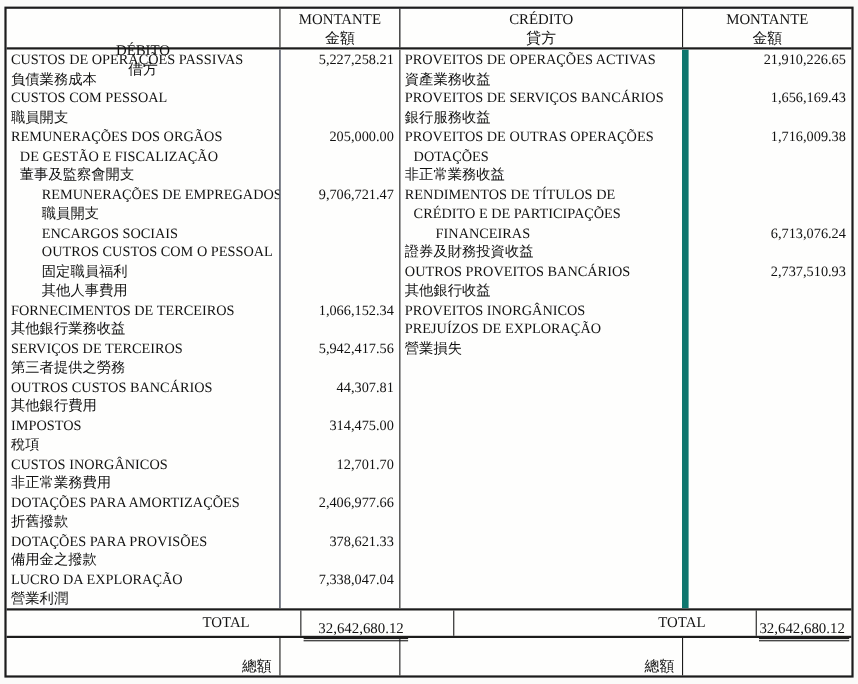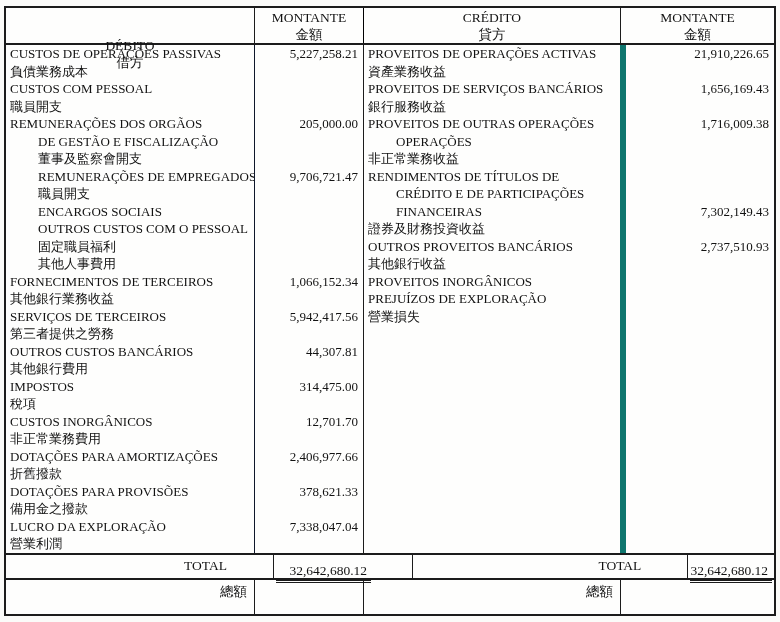--- a/index.html
+++ b/index.html
@@ -30,39 +30,39 @@
   .panel-left { width:357px; display:flex; }
   .panel-right { flex:1; display:flex; border-left:1px solid #1c1c1c; }
   .labels-col-l { width:248px; overflow:hidden; }
   .amounts-col-l { width:109px; border-left:1px solid #0f172a; overflow:hidden; }
   .labels-col-r { width:256px; overflow:hidden; }
   .amounts-col-r { flex:1; border-left:6px solid #0f766e; overflow:hidden; }
   .line-label {
     height:17.5px; line-height:17.5px; font-size:13px;
     white-space:nowrap; padding-left:4px;
   }
-  .indent-1 { padding-left:32px; }
+  .indent-1 { padding-left:12px; }
   .indent-2 { padding-left:32px; }
   .line-amount {
     height:17.5px; line-height:17.5px; font-size:13px;
     text-align:right; padding-right:5px; white-space:nowrap;
   }
   
   .total-row { display:flex; height:25px; border-top:2px solid #1c1c1c;gap:39px; }
   .zh-row { display:flex; height:36px; border-top:2px solid #1c1c1c; }
   .tc1 { width:248px; text-align:right; padding-right:7px; font-size:13.5px; line-height:22px; }
   .tc2 { width:109px; border-left:1px solid #1c1c1c; }
   .tc3 { width:257px; border-left:1px solid #1c1c1c; text-align:right; padding-right:7px; font-size:13.5px; line-height:22px; }
   .tc4 { flex:1; border-left:1px solid #1c1c1c; }
   .total-value {
     margin:6px 2px; line-height:19px; font-size:13.5px;
     text-align:right; padding-right:4px;
     border-bottom:3px double #1c1c1c;
   }
-  .zh-row .tc1, .zh-row .tc3 { line-height:20px; padding-top:2px; }
+  .zh-row .tc1, .zh-row .tc3 { line-height:20px; padding-top:16px; }
 </style>
 </head>
 <body>
 
 <div class="sheet">
 
   <div class="header-row">
     <div class="hcell hc1">
       <span>DÉBITO</span>
       <span>借方</span>
@@ -146,21 +146,21 @@
           <div class="line-amount">&nbsp;</div>
         </div>
     </div>
     <div class="panel-right">
       <div class="labels-col-r">
           <div class="line-label indent-0">PROVEITOS DE OPERAÇÕES ACTIVAS</div>
           <div class="line-label indent-0">資產業務收益</div>
           <div class="line-label indent-0">PROVEITOS DE SERVIÇOS BANCÁRIOS</div>
           <div class="line-label indent-0">銀行服務收益</div>
           <div class="line-label indent-0">PROVEITOS DE OUTRAS OPERAÇÕES</div>
-          <div class="line-label indent-1">OPERAÇÕES</div>
+          <div class="line-label indent-1">DOTAÇÕES</div>
           <div class="line-label indent-0">非正常業務收益</div>
           <div class="line-label indent-0">RENDIMENTOS DE TÍTULOS DE</div>
           <div class="line-label indent-1">CRÉDITO E DE PARTICIPAÇÕES</div>
           <div class="line-label indent-2">FINANCEIRAS</div>
           <div class="line-label indent-0">證券及財務投資收益</div>
           <div class="line-label indent-0">OUTROS PROVEITOS BANCÁRIOS</div>
           <div class="line-label indent-0">其他銀行收益</div>
           <div class="line-label indent-0">PROVEITOS INORGÂNICOS</div>
           <div class="line-label indent-0">PREJUÍZOS DE EXPLORAÇÃO</div>
           <div class="line-label indent-0">營業損失</div>
@@ -168,21 +168,21 @@
       <div class="amounts-col-r">
           <div class="line-amount">21,910,226.65</div>
           <div class="line-amount">&nbsp;</div>
           <div class="line-amount">1,656,169.43</div>
           <div class="line-amount">&nbsp;</div>
           <div class="line-amount">1,716,009.38</div>
           <div class="line-amount">&nbsp;</div>
           <div class="line-amount">&nbsp;</div>
           <div class="line-amount">&nbsp;</div>
           <div class="line-amount">&nbsp;</div>
-          <div class="line-amount">7,302,149.43</div>
+          <div class="line-amount">6,713,076.24</div>
           <div class="line-amount">&nbsp;</div>
           <div class="line-amount">2,737,510.93</div>
           <div class="line-amount">&nbsp;</div>
           <div class="line-amount">&nbsp;</div>
           <div class="line-amount">&nbsp;</div>
           <div class="line-amount">&nbsp;</div>
           <div class="line-amount">&nbsp;</div>
         </div>
     </div>
   </div>

